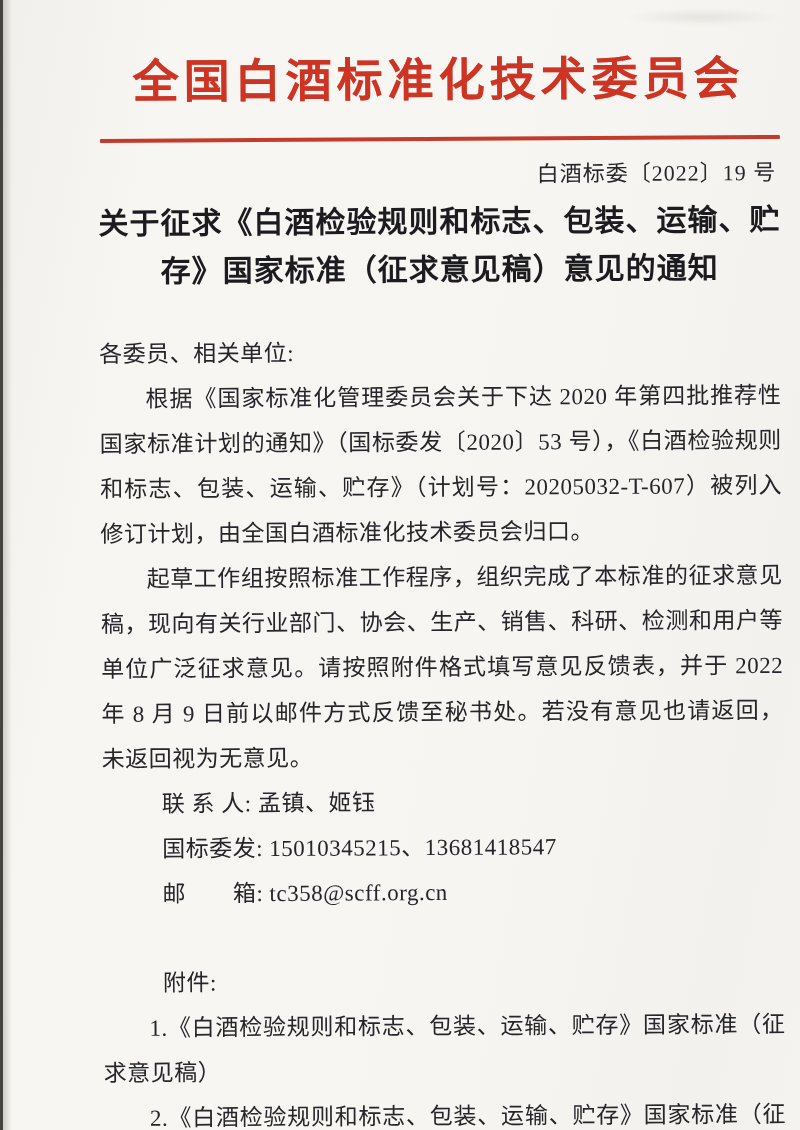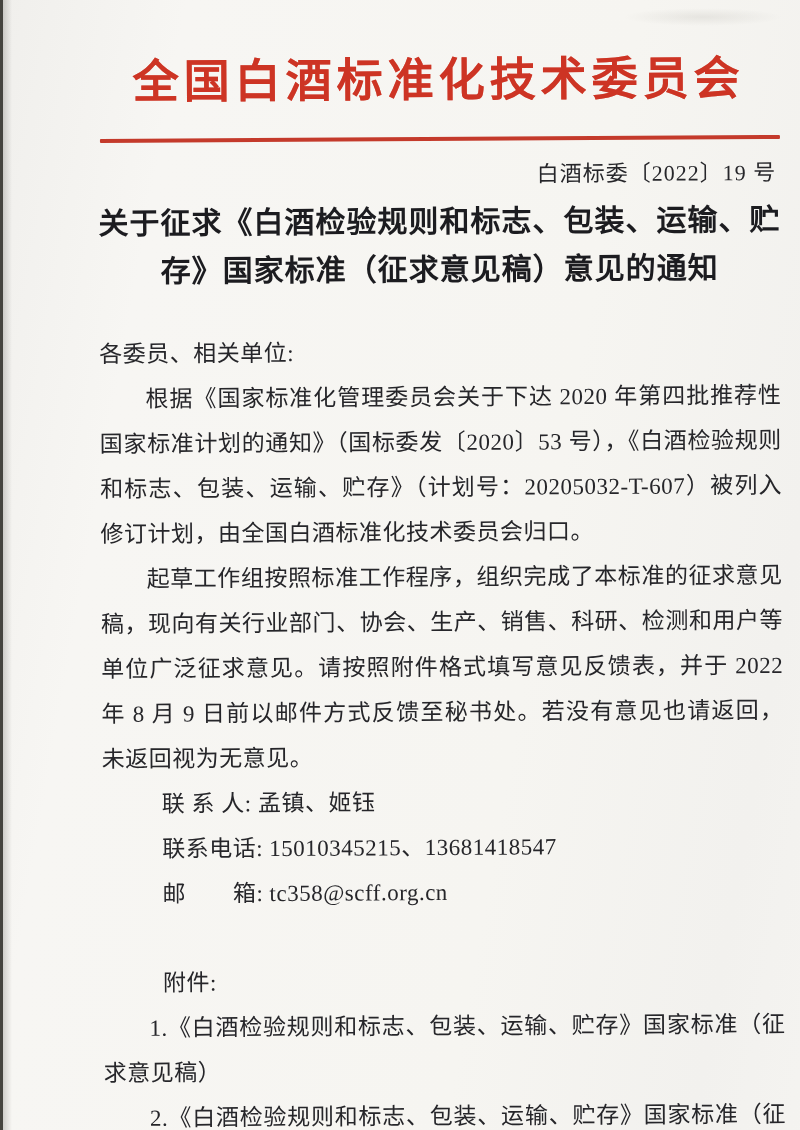--- a/index.html
+++ b/index.html
@@ -138,21 +138,21 @@
 
       <p class="para">根据《国家标准化管理委员会关于下达 2020 年第四批推荐性国家标准计划的通知》（国标委发〔2020〕53 号），《白酒检验规则和标志、包装、运输、贮存》（计划号：20205032-T-607）被列入修订计划，由全国白酒标准化技术委员会归口。</p>
 
       <p class="para">起草工作组按照标准工作程序，组织完成了本标准的征求意见稿，现向有关行业部门、协会、生产、销售、科研、检测和用户等单位广泛征求意见。请按照附件格式填写意见反馈表，并于 2022 年 8 月 9 日前以邮件方式反馈至秘书处。若没有意见也请返回，未返回视为无意见。</p>
 
       <div class="contact-row">
         <span>联 系 人: </span><span>孟镇、姬钰</span>
       </div>
 
       <div class="contact-row">
-        <span>联系电话: </span><span>15010345215、13681418547</span>
+        <span>国标委发: </span><span>15010345215、13681418547</span>
       </div>
 
       <div class="contact-row">
         <span>邮　　箱: </span><span>tc358@scff.org.cn</span>
       </div>
 
       <div class="attach-block">
         <div class="attach-heading">附件:</div>
 
         <p class="attach-item">1.《白酒检验规则和标志、包装、运输、贮存》国家标准（征求意见稿）</p>

